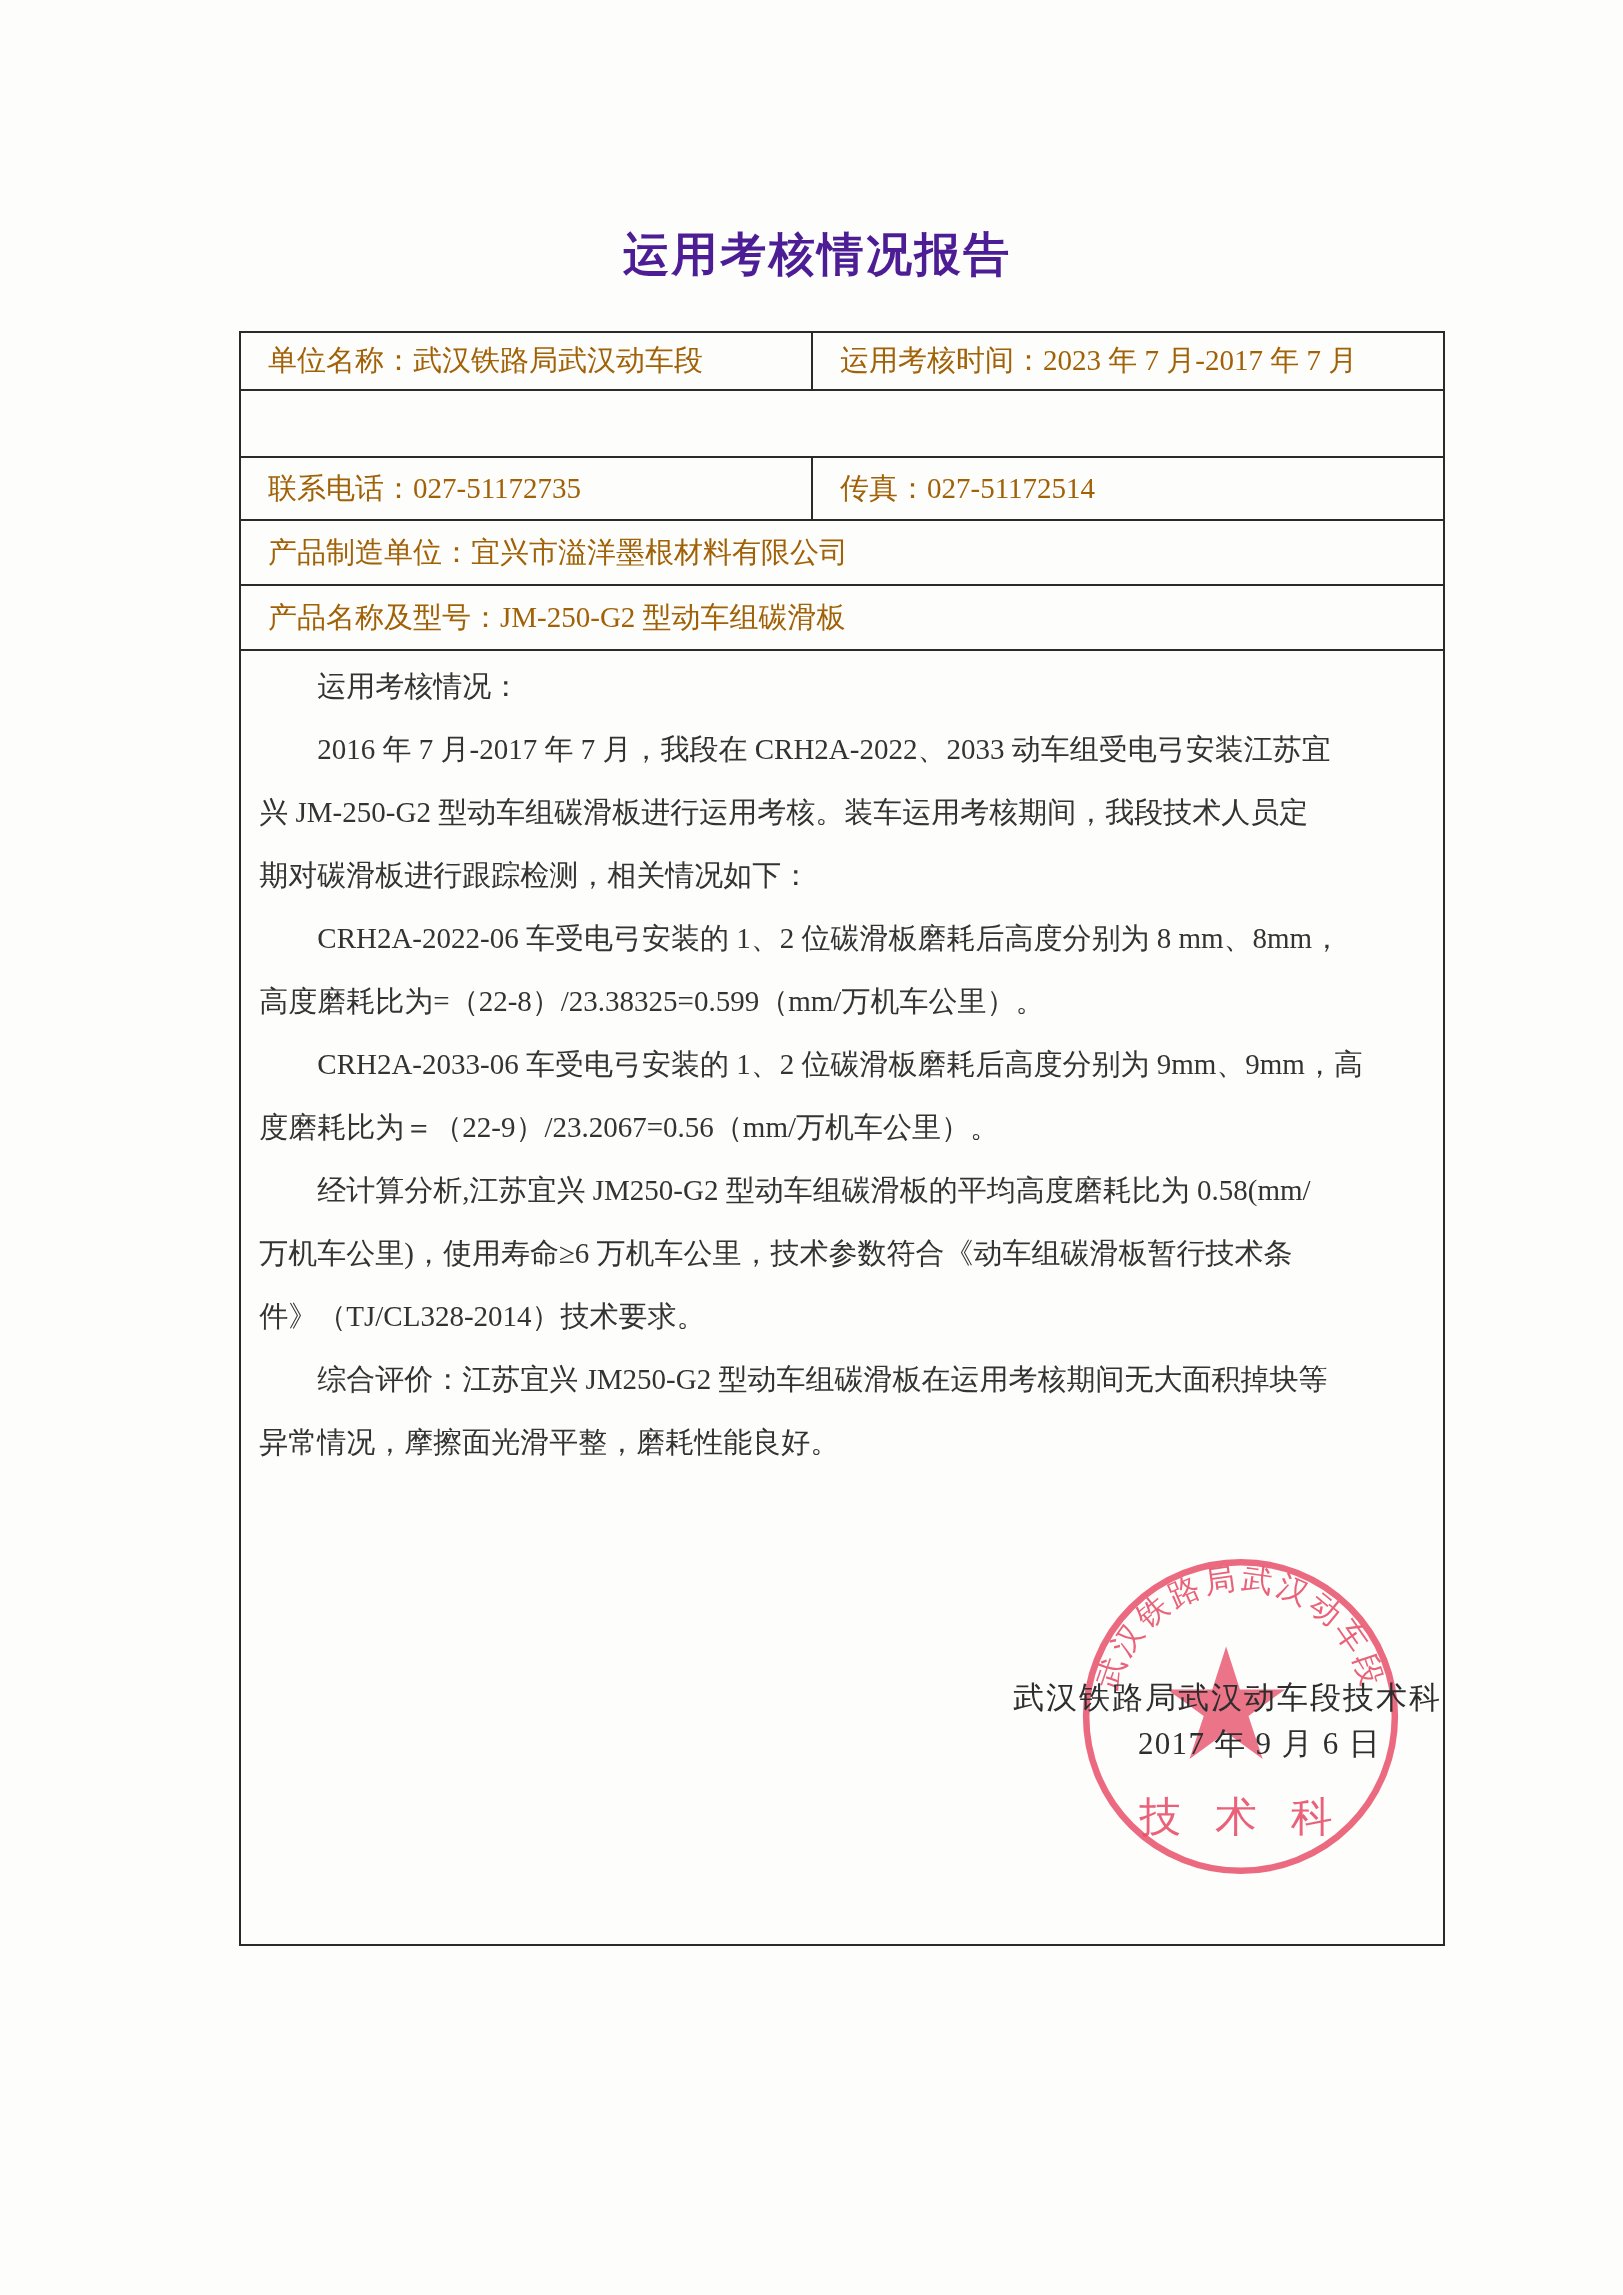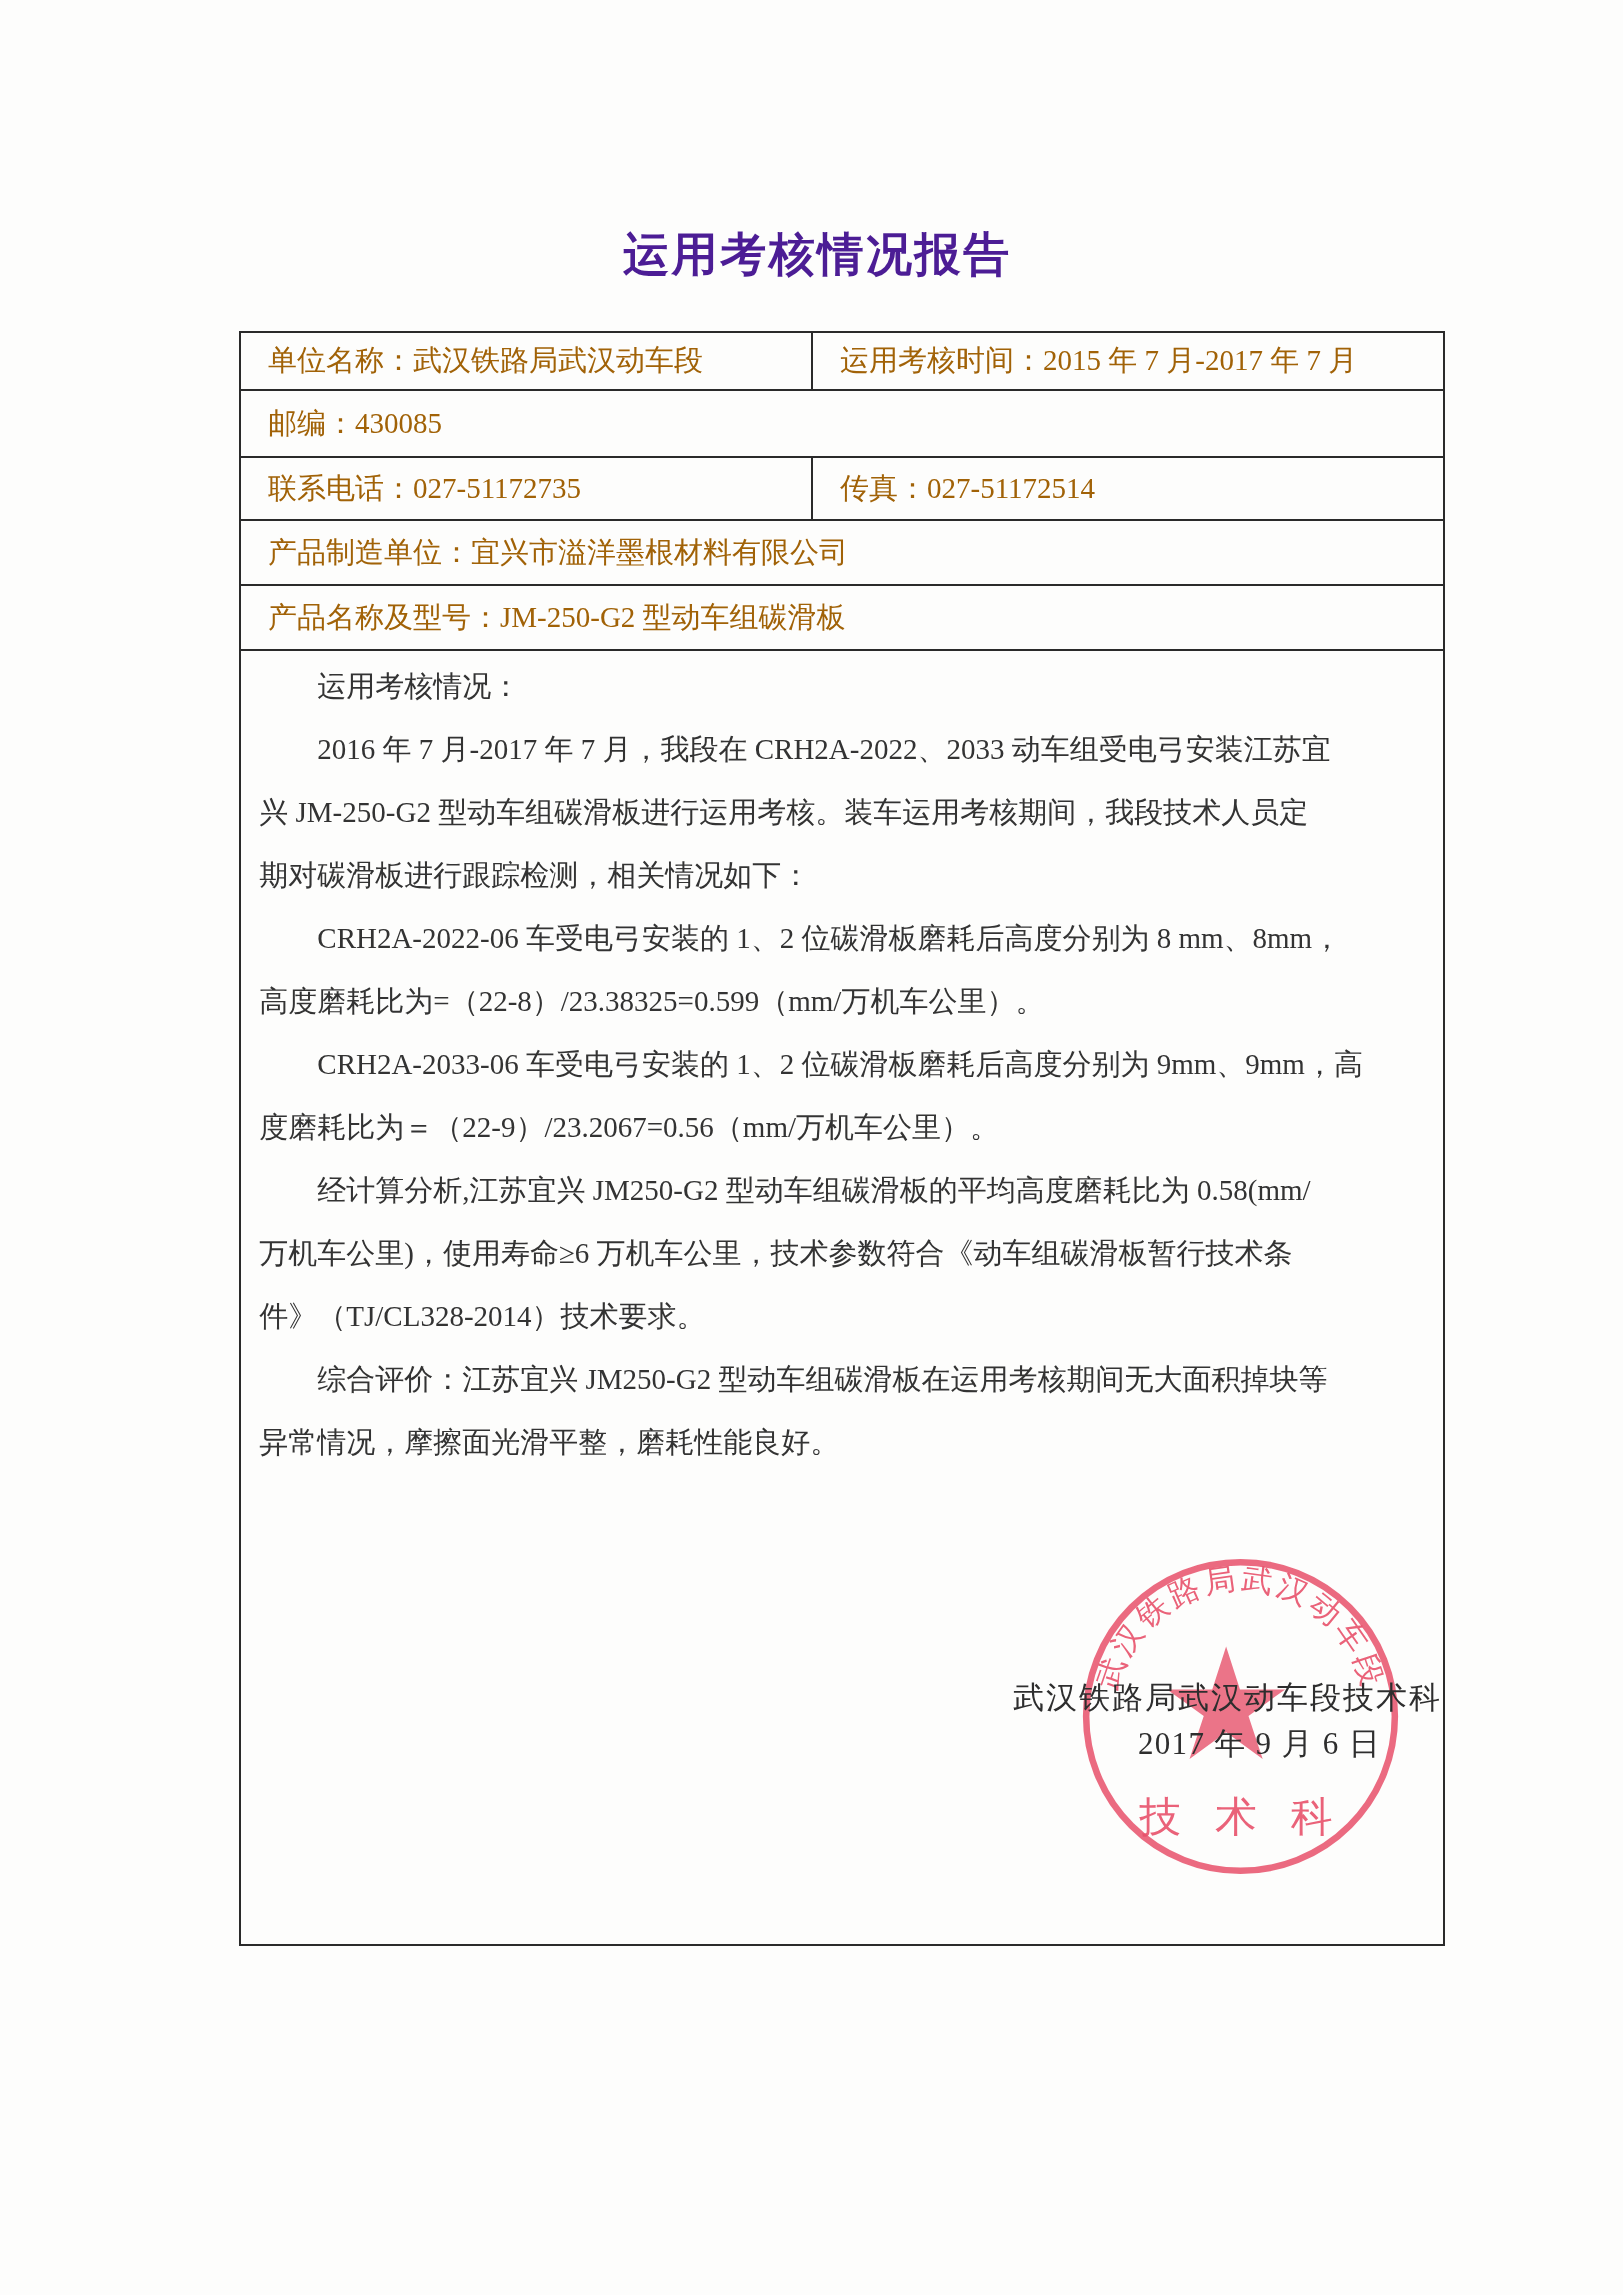--- a/index.html
+++ b/index.html
@@ -67,24 +67,23 @@
 </head>
 <body>
 
 <div class="page">
 
   <div class="title">运用考核情况报告</div>
 
   <div class="doc-table">
     <div class="t-row r1">
       <div class="t-cell left">单位名称：武汉铁路局武汉动车段</div>
-      <div class="t-cell right">运用考核时间：2015 年 7 月-2017 年 7 月</div>
+      <div class="t-cell right">运用考核时间：2023 年 7 月-2017 年 7 月</div>
     </div>
     <div class="t-row r2">
-      <div class="t-cell right">邮编：430085</div>
     </div>
     <div class="t-row r3">
       <div class="t-cell left">联系电话：027-51172735</div>
       <div class="t-cell right">传真：027-51172514</div>
     </div>
     <div class="t-row r4">
       <div class="t-cell full">产品制造单位：宜兴市溢洋墨根材料有限公司</div>
     </div>
     <div class="t-row r5">
       <div class="t-cell full">产品名称及型号：JM-250-G2 型动车组碳滑板</div>

